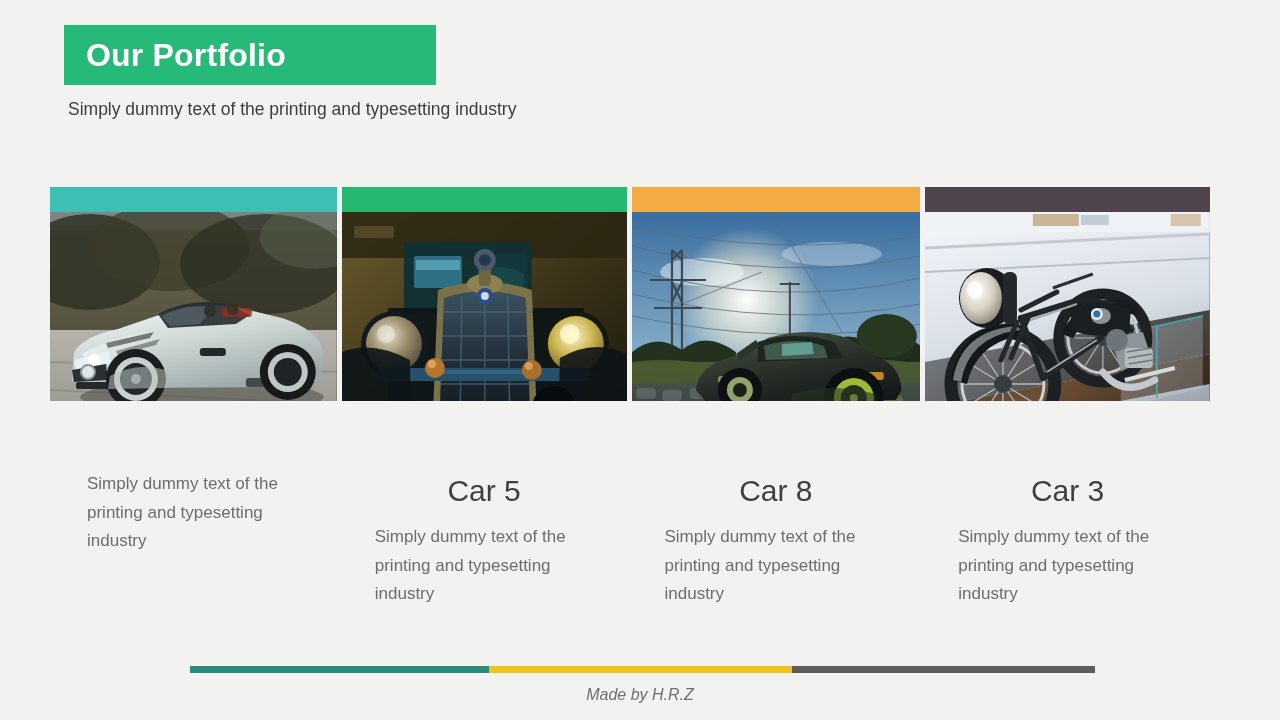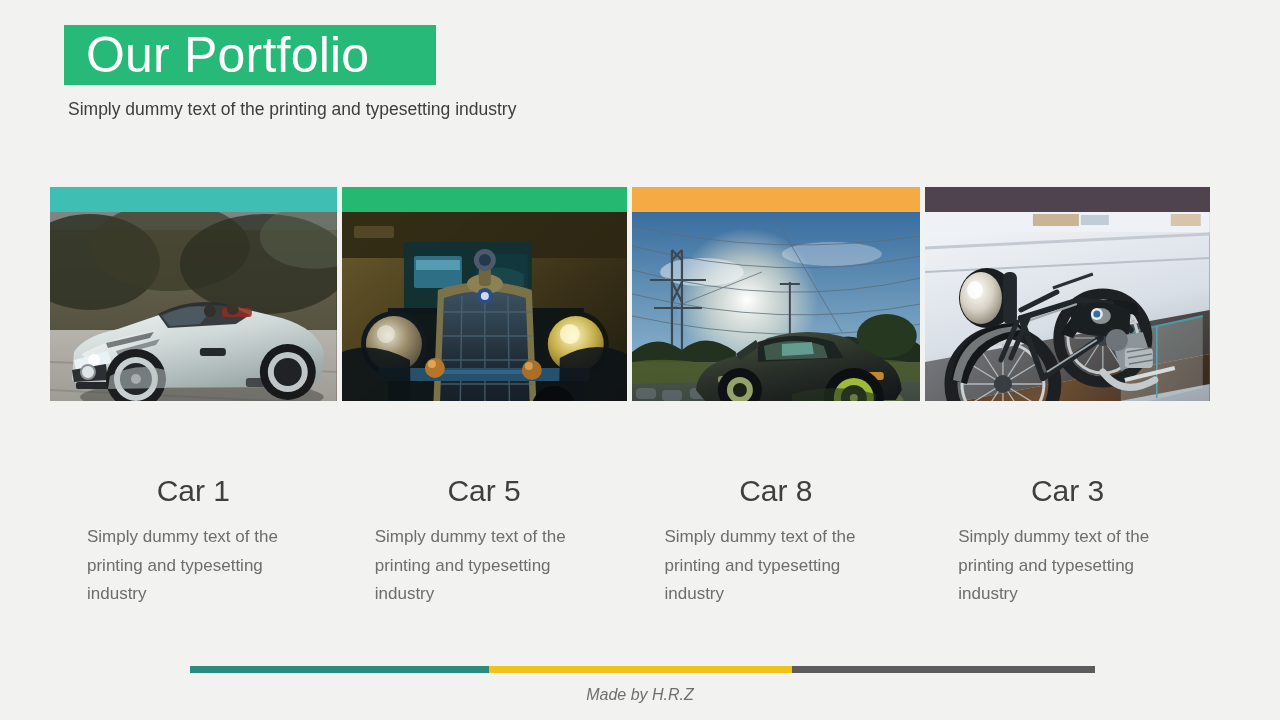--- a/index.html
+++ b/index.html
@@ -24,22 +24,22 @@
     width: 372px;
     height: 60px;
     background: #27b977;
     display: flex;
     align-items: center;
     box-sizing: border-box;
     padding-left: 22px;
   }
   #title-text {
     color: #ffffff;
-    font-size: 50px;
-    font-weight: 400;
+    font-size: 32px;
+    font-weight: 700;
     letter-spacing: 0.2px;
     line-height: 1;
   }
   #subtitle-text {
     position: absolute;
     left: 68px;
     top: 99px;
     font-size: 17.5px;
     color: #3d3d3d;
     font-weight: 400;
@@ -542,21 +542,20 @@
         <path d="M200 168 L250 156" stroke="#d6dbde" stroke-width="4" fill="none"></path>
       </svg>
     </div>
   </div>
 
 </div>
 
 <div id="captions-row">
 
   <div class="card-caption c1" style="width:287px">
-    <div class="caption-title">Car 1</div>
     <div class="caption-body">Simply dummy text of the printing and typesetting industry</div>
   </div>
 
   <div class="card-caption c2" style="width:285px">
     <div class="caption-title">Car 5</div>
     <div class="caption-body">Simply dummy text of the printing and typesetting industry</div>
   </div>
 
   <div class="card-caption c3" style="width:289px">
     <div class="caption-title">Car 8</div>

